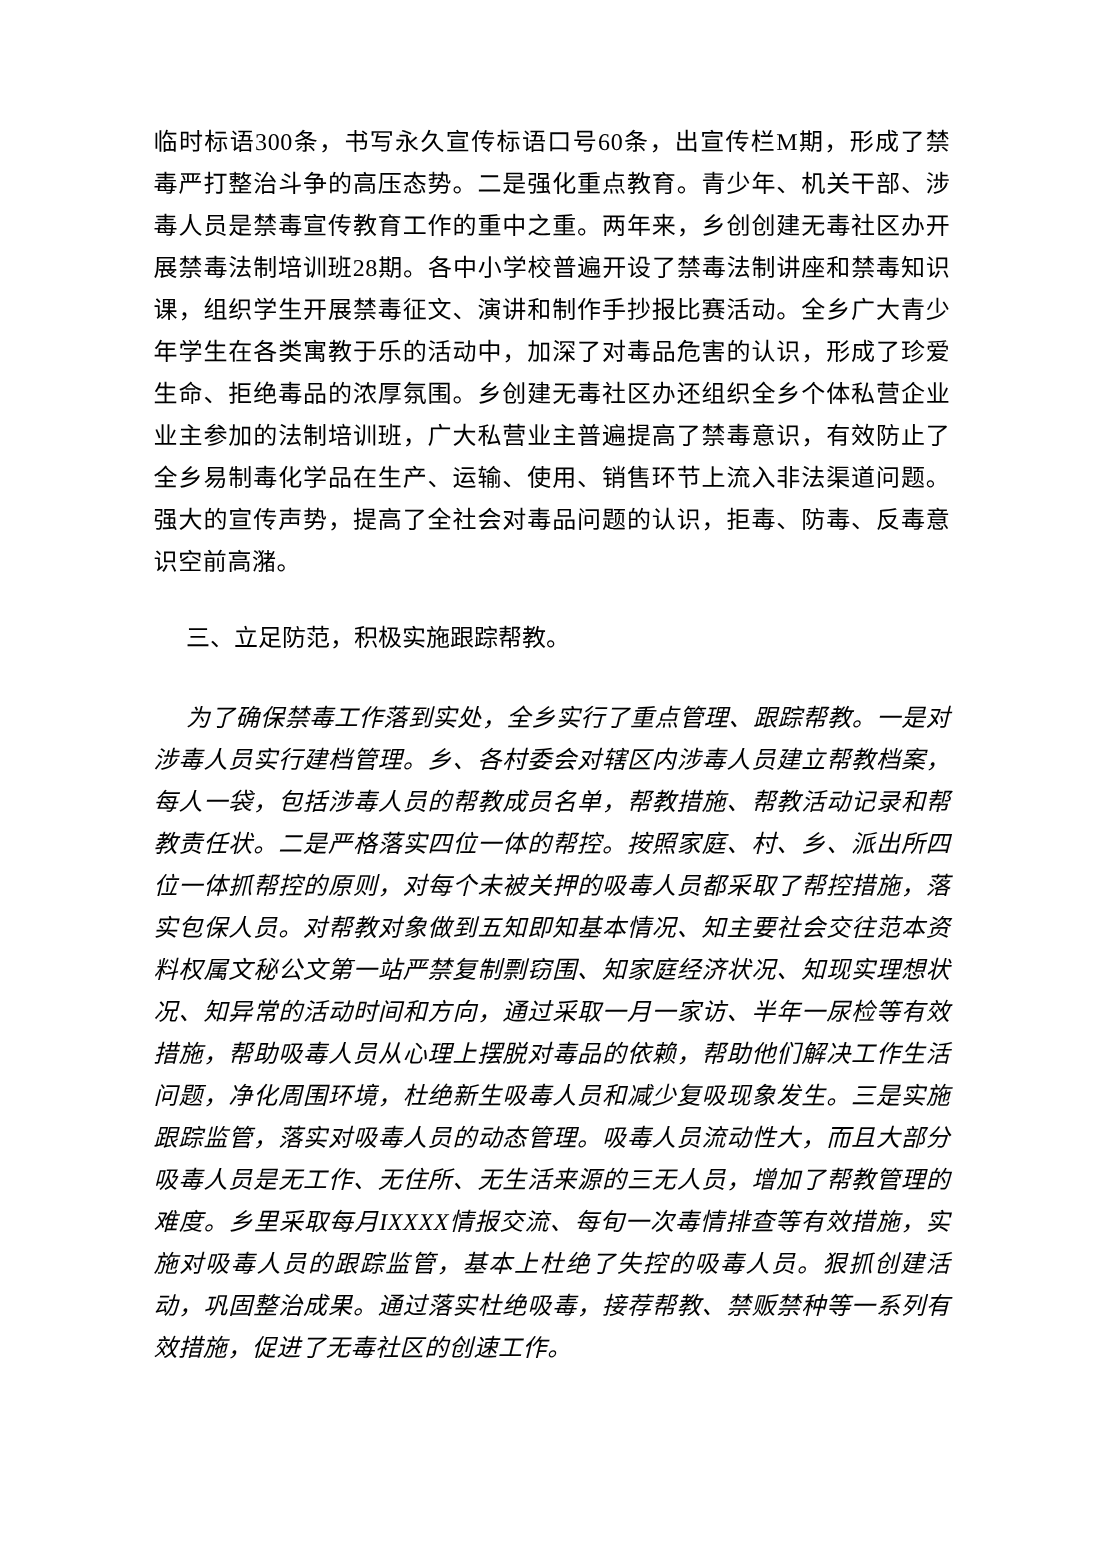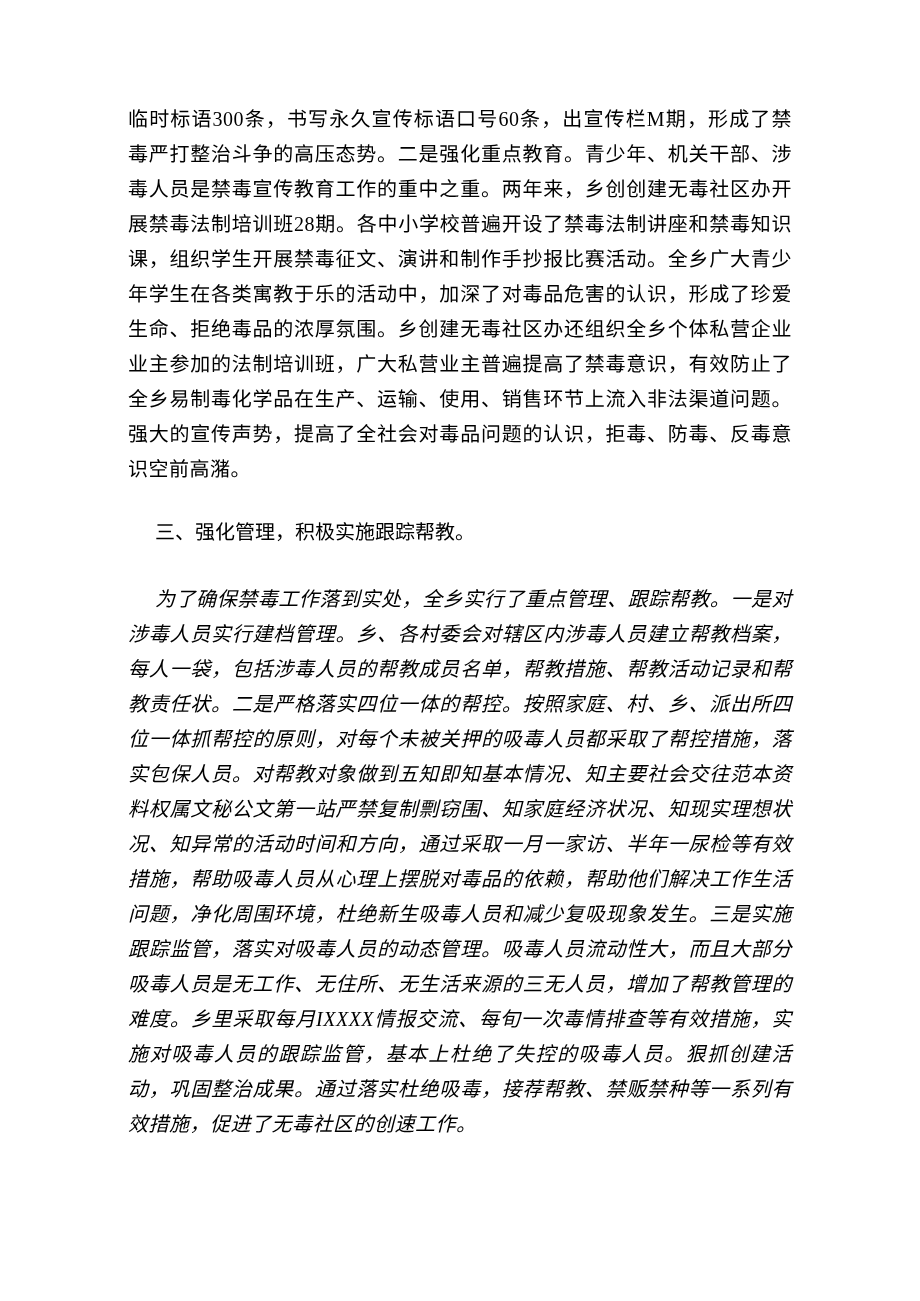--- a/index.html
+++ b/index.html
@@ -38,18 +38,18 @@
       line-height: 35px;
       text-align: left;
     }
   </style>
 </head>
 <body>
 
 <div class="page">
   <p class="para">临时标语300条，书写永久宣传标语口号60条，出宣传栏M期，形成了禁毒严打整治斗争的高压态势。二是强化重点教育。青少年、机关干部、涉毒人员是禁毒宣传教育工作的重中之重。两年来，乡创创建无毒社区办开展禁毒法制培训班28期。各中小学校普遍开设了禁毒法制讲座和禁毒知识课，组织学生开展禁毒征文、演讲和制作手抄报比赛活动。全乡广大青少年学生在各类寓教于乐的活动中，加深了对毒品危害的认识，形成了珍爱生命、拒绝毒品的浓厚氛围。乡创建无毒社区办还组织全乡个体私营企业业主参加的法制培训班，广大私营业主普遍提高了禁毒意识，有效防止了全乡易制毒化学品在生产、运输、使用、销售环节上流入非法渠道问题。强大的宣传声势，提高了全社会对毒品问题的认识，拒毒、防毒、反毒意识空前高潴。</p>
 
-  <h3 class="section-heading">三、强化管理，积极实施跟踪帮教。</h3>
+  <h3 class="section-heading">三、立足防范，积极实施跟踪帮教。</h3>
 
   <p class="para para-indent">为了确保禁毒工作落到实处，全乡实行了重点管理、跟踪帮教。一是对涉毒人员实行建档管理。乡、各村委会对辖区内涉毒人员建立帮教档案，每人一袋，包括涉毒人员的帮教成员名单，帮教措施、帮教活动记录和帮教责任状。二是严格落实四位一体的帮控。按照家庭、村、乡、派出所四位一体抓帮控的原则，对每个未被关押的吸毒人员都采取了帮控措施，落实包保人员。对帮教对象做到五知即知基本情况、知主要社会交往范本资料权属文秘公文第一站严禁复制剽窃围、知家庭经济状况、知现实理想状况、知异常的活动时间和方向，通过采取一月一家访、半年一尿检等有效措施，帮助吸毒人员从心理上摆脱对毒品的依赖，帮助他们解决工作生活问题，净化周围环境，杜绝新生吸毒人员和减少复吸现象发生。三是实施跟踪监管，落实对吸毒人员的动态管理。吸毒人员流动性大，而且大部分吸毒人员是无工作、无住所、无生活来源的三无人员，增加了帮教管理的难度。乡里采取每月IXXXX情报交流、每旬一次毒情排查等有效措施，实施对吸毒人员的跟踪监管，基本上杜绝了失控的吸毒人员。狠抓创建活动，巩固整治成果。通过落实杜绝吸毒，接荐帮教、禁贩禁种等一系列有效措施，促进了无毒社区的创速工作。</p>
 
   <h3 class="section-heading">四、按照家庭，建立禁毒长效机制。</h3>
 </div>
 
 </body></html>

